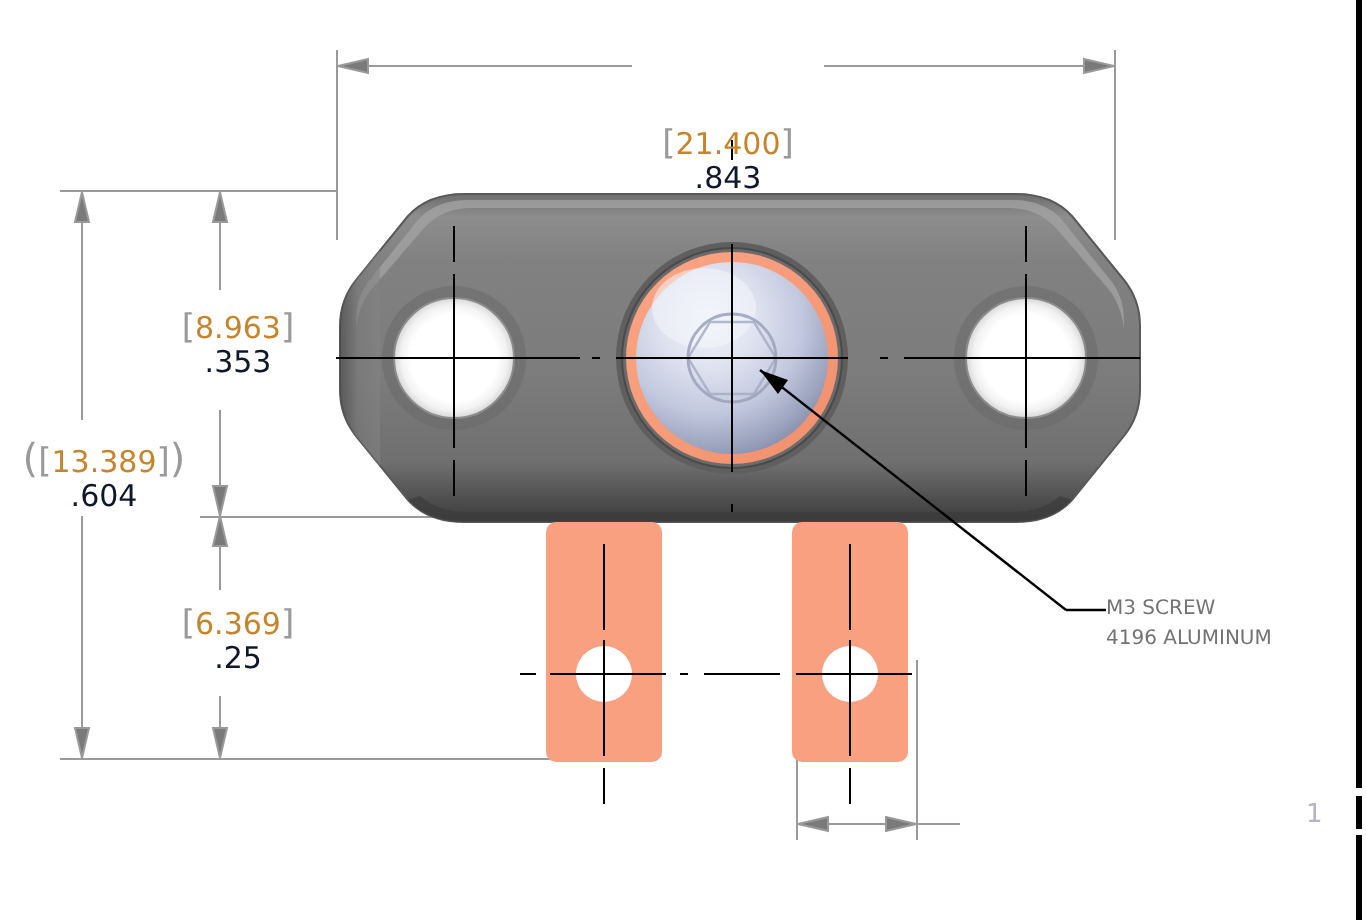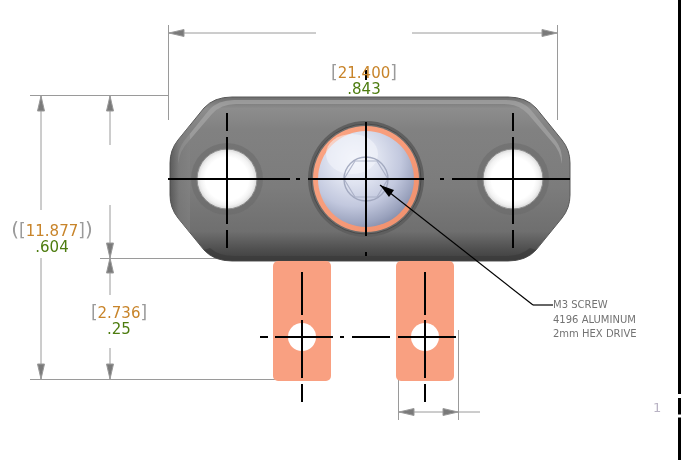--- a/index.html
+++ b/index.html
@@ -23,21 +23,21 @@
   }
   .dim-metric{
     font-size:15px;
     color:#c8842a;
     letter-spacing:0px;
   }
   .dim-metric .brk{color:#9a9a9a;font-size:17px;}
   .dim-metric .paren{color:#9a9a9a;font-size:20px;}
   .dim-inch{
     font-size:15px;
-    color:#4d7c0f;
+    color:#0f172a;
     margin-top:1px;
   }
   .note-text{
     position:absolute;
     font-size:10px;
     line-height:14.5px;
     color:#737373;
     font-family:"DejaVu Sans", sans-serif;
     white-space:nowrap;
     user-select:none;
@@ -259,36 +259,37 @@
       <polygon points="380,185 394,190 389,197" fill="#000000"></polygon>
     </g>
   </svg>
 
   <div class="dim-text" style="left:316px;top:32px;width:96px;margin-top:32px;">
     <div class="dim-metric"><span class="brk">[</span><span>21.400</span><span class="brk">]</span></div>
     <div class="dim-inch">.843</div>
   </div>
 
   <div class="dim-text" style="left:74px;top:156px;width:90px;">
+    <div class="dim-metric"><span class="brk">[</span><span>8.963</span><span class="brk">]</span></div>
+    <div class="dim-inch">.353</div>
   </div>
 
   <div class="dim-text" style="left:0px;top:219px;width:104px;">
-    <div class="dim-metric"><span class="paren">(</span><span class="brk">[</span><span>11.877</span><span class="brk">]</span><span class="paren">)</span></div>
+    <div class="dim-metric"><span class="paren">(</span><span class="brk">[</span><span>13.389</span><span class="brk">]</span><span class="paren">)</span></div>
     <div class="dim-inch">.604</div>
   </div>
 
   <div class="dim-text" style="left:74px;top:304px;width:90px;">
-    <div class="dim-metric"><span class="brk">[</span><span>2.736</span><span class="brk">]</span></div>
+    <div class="dim-metric"><span class="brk">[</span><span>6.369</span><span class="brk">]</span></div>
     <div class="dim-inch">.25</div>
   </div>
 
   <div class="dim-text" style="left:480px;top:400px;width:86px;">
   </div>
 
   <div class="note-text" style="left:553px;top:298px;">
     <div>M3 SCREW</div>
     <div>4196 ALUMINUM</div>
-    <div>2mm HEX DRIVE</div>
   </div>
 
   <div class="sheet-num" style="left:653px;top:400px;">1</div>
 
 </div>
 
 </body></html>

